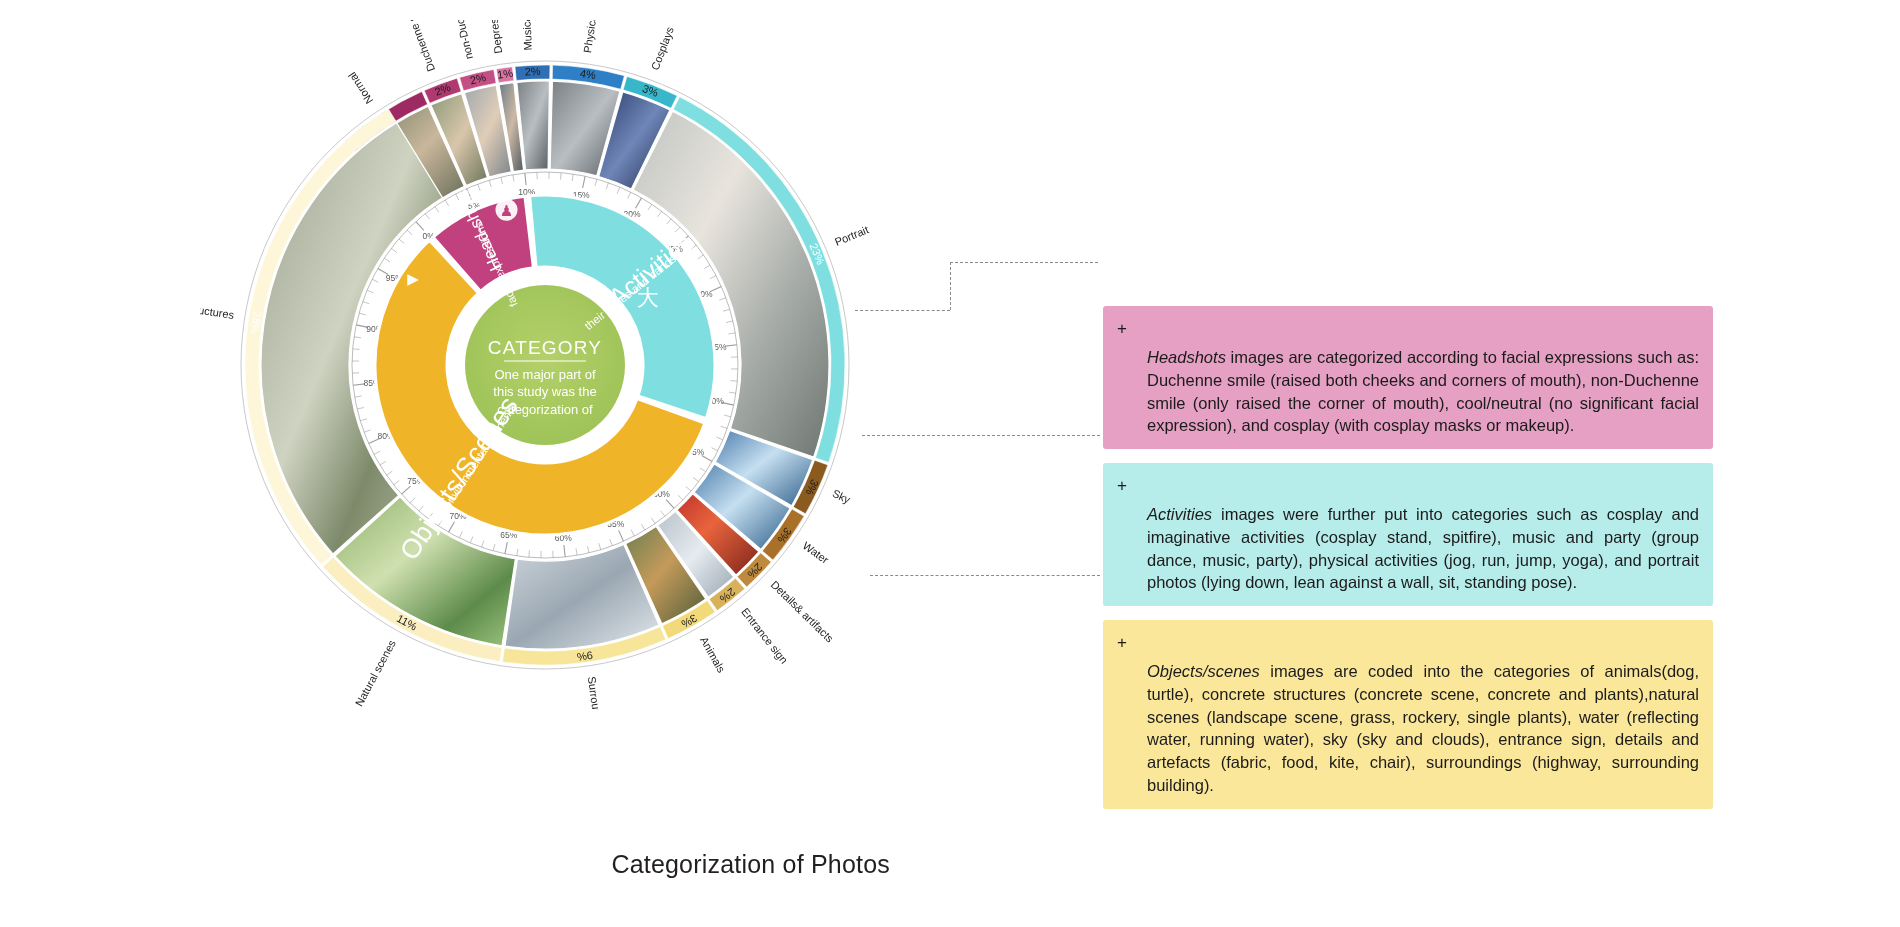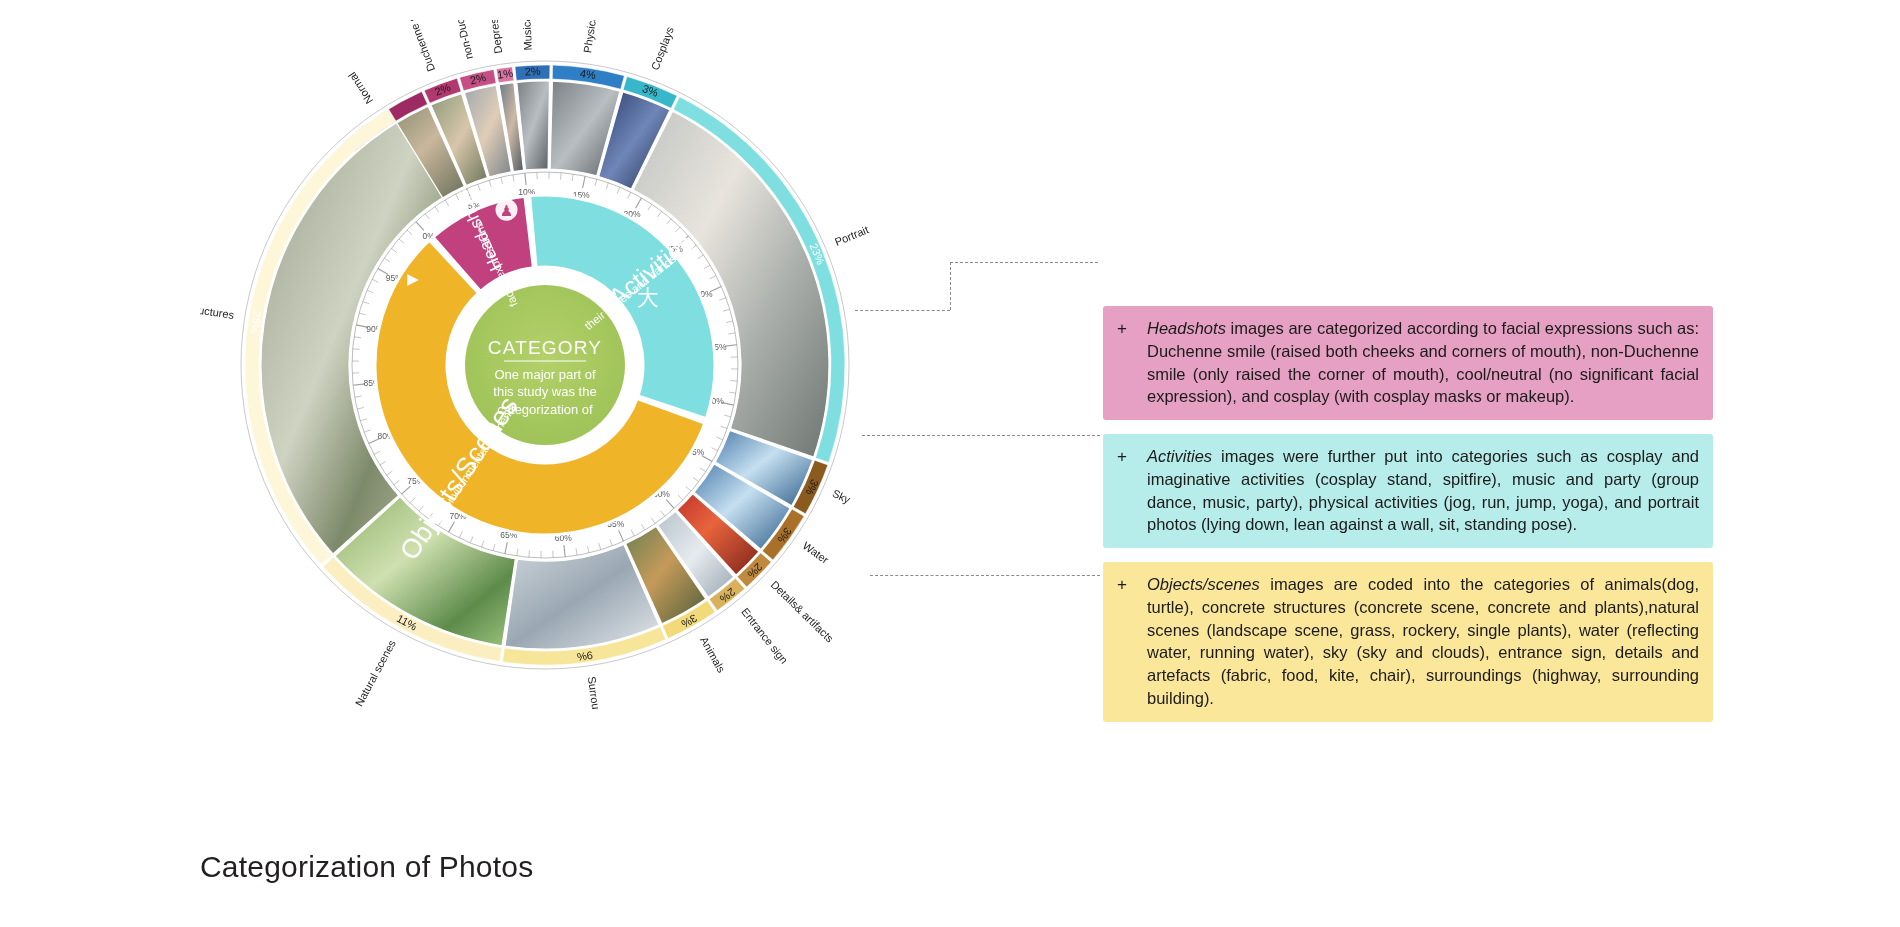--- a/index.html
+++ b/index.html
@@ -23,22 +23,22 @@
     width: 690px;
     height: 690px;
   }
   #wheel-svg { display: block; }
 
   .caption {
     position: absolute;
     left: 200px;
     top: 850px;
     width: 690px;
-    text-align: left;
-    font-size: 30px;
+    text-align: right;
+    font-size: 25px;
     color: #231f20;
     letter-spacing: 0.2px;
   }
 
   
   .notes {
     position: absolute;
     left: 1103px;
     top: 306px;
     width: 610px;
@@ -57,20 +57,21 @@
     position: absolute;
     left: 14px;
     top: 11px;
     font-size: 17px;
     font-weight: 400;
   }
   .note .body {
     display: block;
     padding-left: 30px;
     text-align: justify;
+    margin-top: 29px;
   }
   .note .body em {
     font-style: italic;
   }
   .note-headshots { background: #e5a0c4; }
   .note-activities { background: #b6ece9; }
   .note-objects { background: #fbe79a; }
 
   
   .connector {

